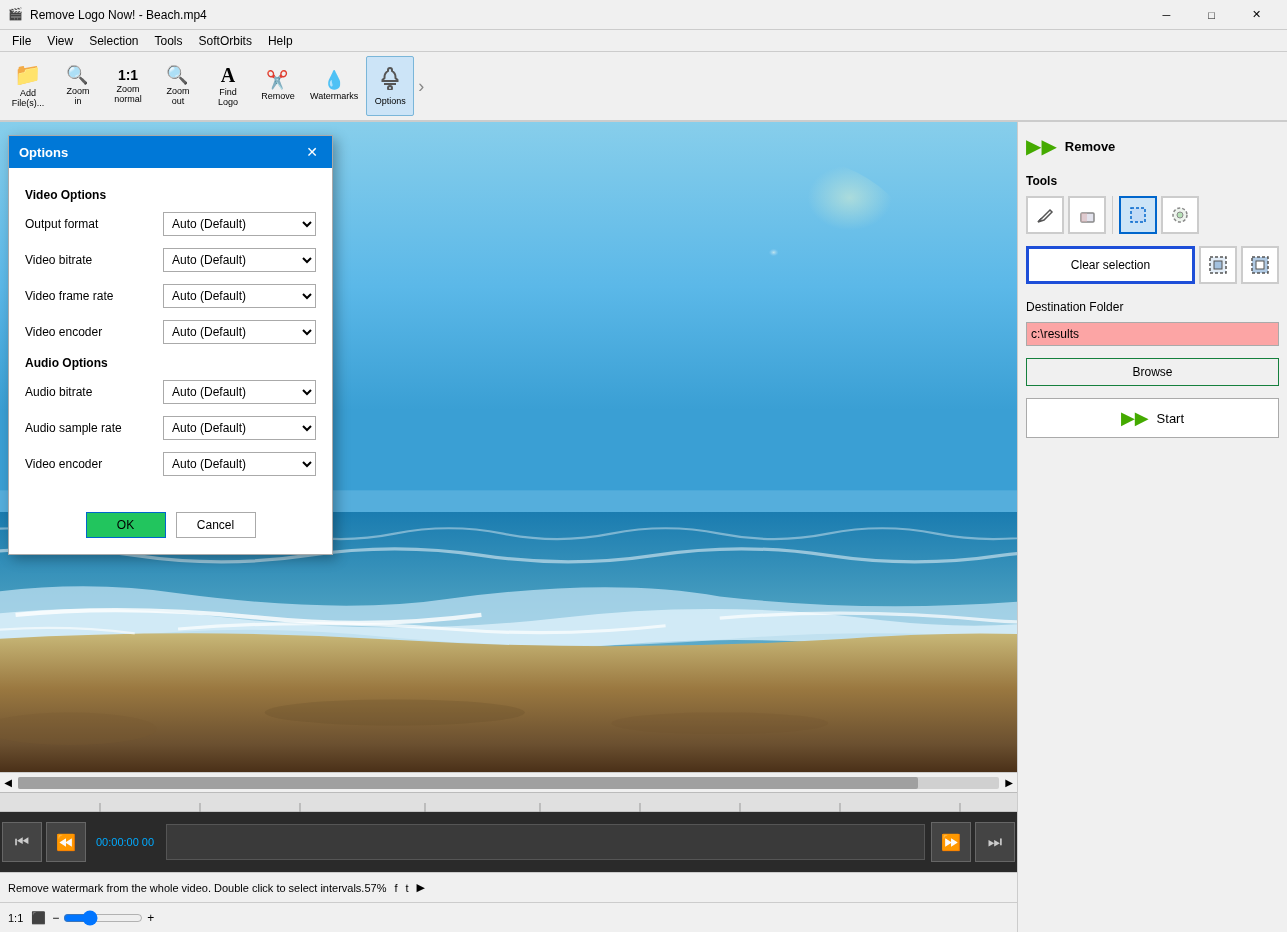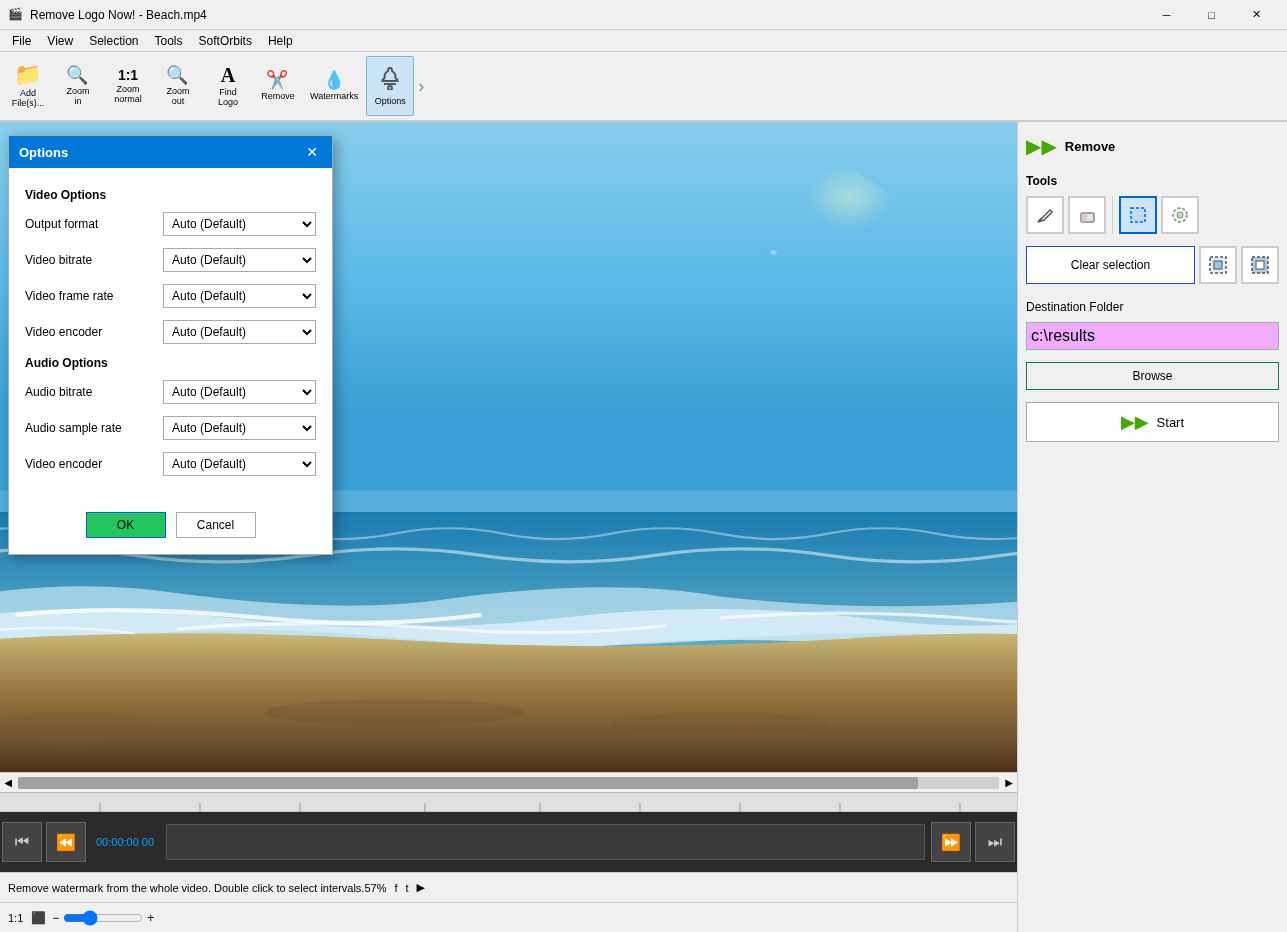--- a/index.html
+++ b/index.html
@@ -52,24 +52,24 @@
     .zoom-slider { display: flex; align-items: center; gap: 4px; }
 
     
     .toolbox { width: 270px; background: #f0f0f0; border-left: 1px solid #ccc; display: flex; flex-direction: column; padding: 8px; gap: 8px; overflow-y: auto; }
     .toolbox-title { font-size: 13px; font-weight: bold; padding: 4px 0; }
     .toolbox-section { font-size: 12px; font-weight: bold; margin-top: 4px; }
     .tools-row { display: flex; gap: 4px; }
     .tool-btn { width: 38px; height: 38px; border: 2px solid #ccc; background: white; cursor: pointer; display: flex; align-items: center; justify-content: center; font-size: 16px; }
     .tool-btn.selected { border-color: #0066cc; background: #cce4f7; }
     .tools-divider { width: 1px; background: #ccc; margin: 0 2px; align-self: stretch; }
-    .clear-btn { width: 100%; padding: 6px; background: white; border: 1px solid #1d4ed8; cursor: pointer; font-size: 12px; text-align: center; }
+    .clear-btn { width: 100%; padding: 6px; background: white; border: 3px solid #1d4ed8; cursor: pointer; font-size: 12px; text-align: center; }
     .sel-btn { width: 38px; height: 38px; border: 2px solid #ccc; background: white; cursor: pointer; display: flex; align-items: center; justify-content: center; font-size: 14px; }
     .dest-label { font-size: 12px; margin-top: 4px; }
-    .dest-input { width: 100%; border: 1px solid #aaa; padding: 4px; font-size: 16px; background: #f0abfc; }
+    .dest-input { width: 100%; border: 1px solid #aaa; padding: 4px; font-size: 12px; background: #fca5a5; }
     .browse-btn { width: 100%; padding: 6px; background: #f0f0f0; border: 1px solid #15803d; cursor: pointer; font-size: 12px; text-align: center; margin-top: 4px; }
     .start-btn { width: 100%; padding: 8px; background: white; border: 1px solid #aaa; cursor: pointer; font-size: 13px; display: flex; align-items: center; justify-content: center; gap: 8px; margin-top: 4px; }
 
     
     .remove-header { display: flex; align-items: center; gap: 8px; padding: 4px 0; }
     .dialog { position: absolute; top: 135px; left: 8px; width: 325px; background: white; border: 1px solid #aaa; box-shadow: 4px 4px 12px rgba(0,0,0,0.3); z-index: 200; }
     .dialog-titlebar { background: #0078d7; color: white; padding: 6px 10px; display: flex; align-items: center; justify-content: space-between; font-size: 13px; font-weight: bold; }
     .dialog-close { background: none; border: none; color: white; cursor: pointer; font-size: 14px; width: 20px; height: 20px; display: flex; align-items: center; justify-content: center; }
     .dialog-body { padding: 16px; }
     .form-row { display: flex; align-items: center; margin-bottom: 12px; gap: 8px; }

